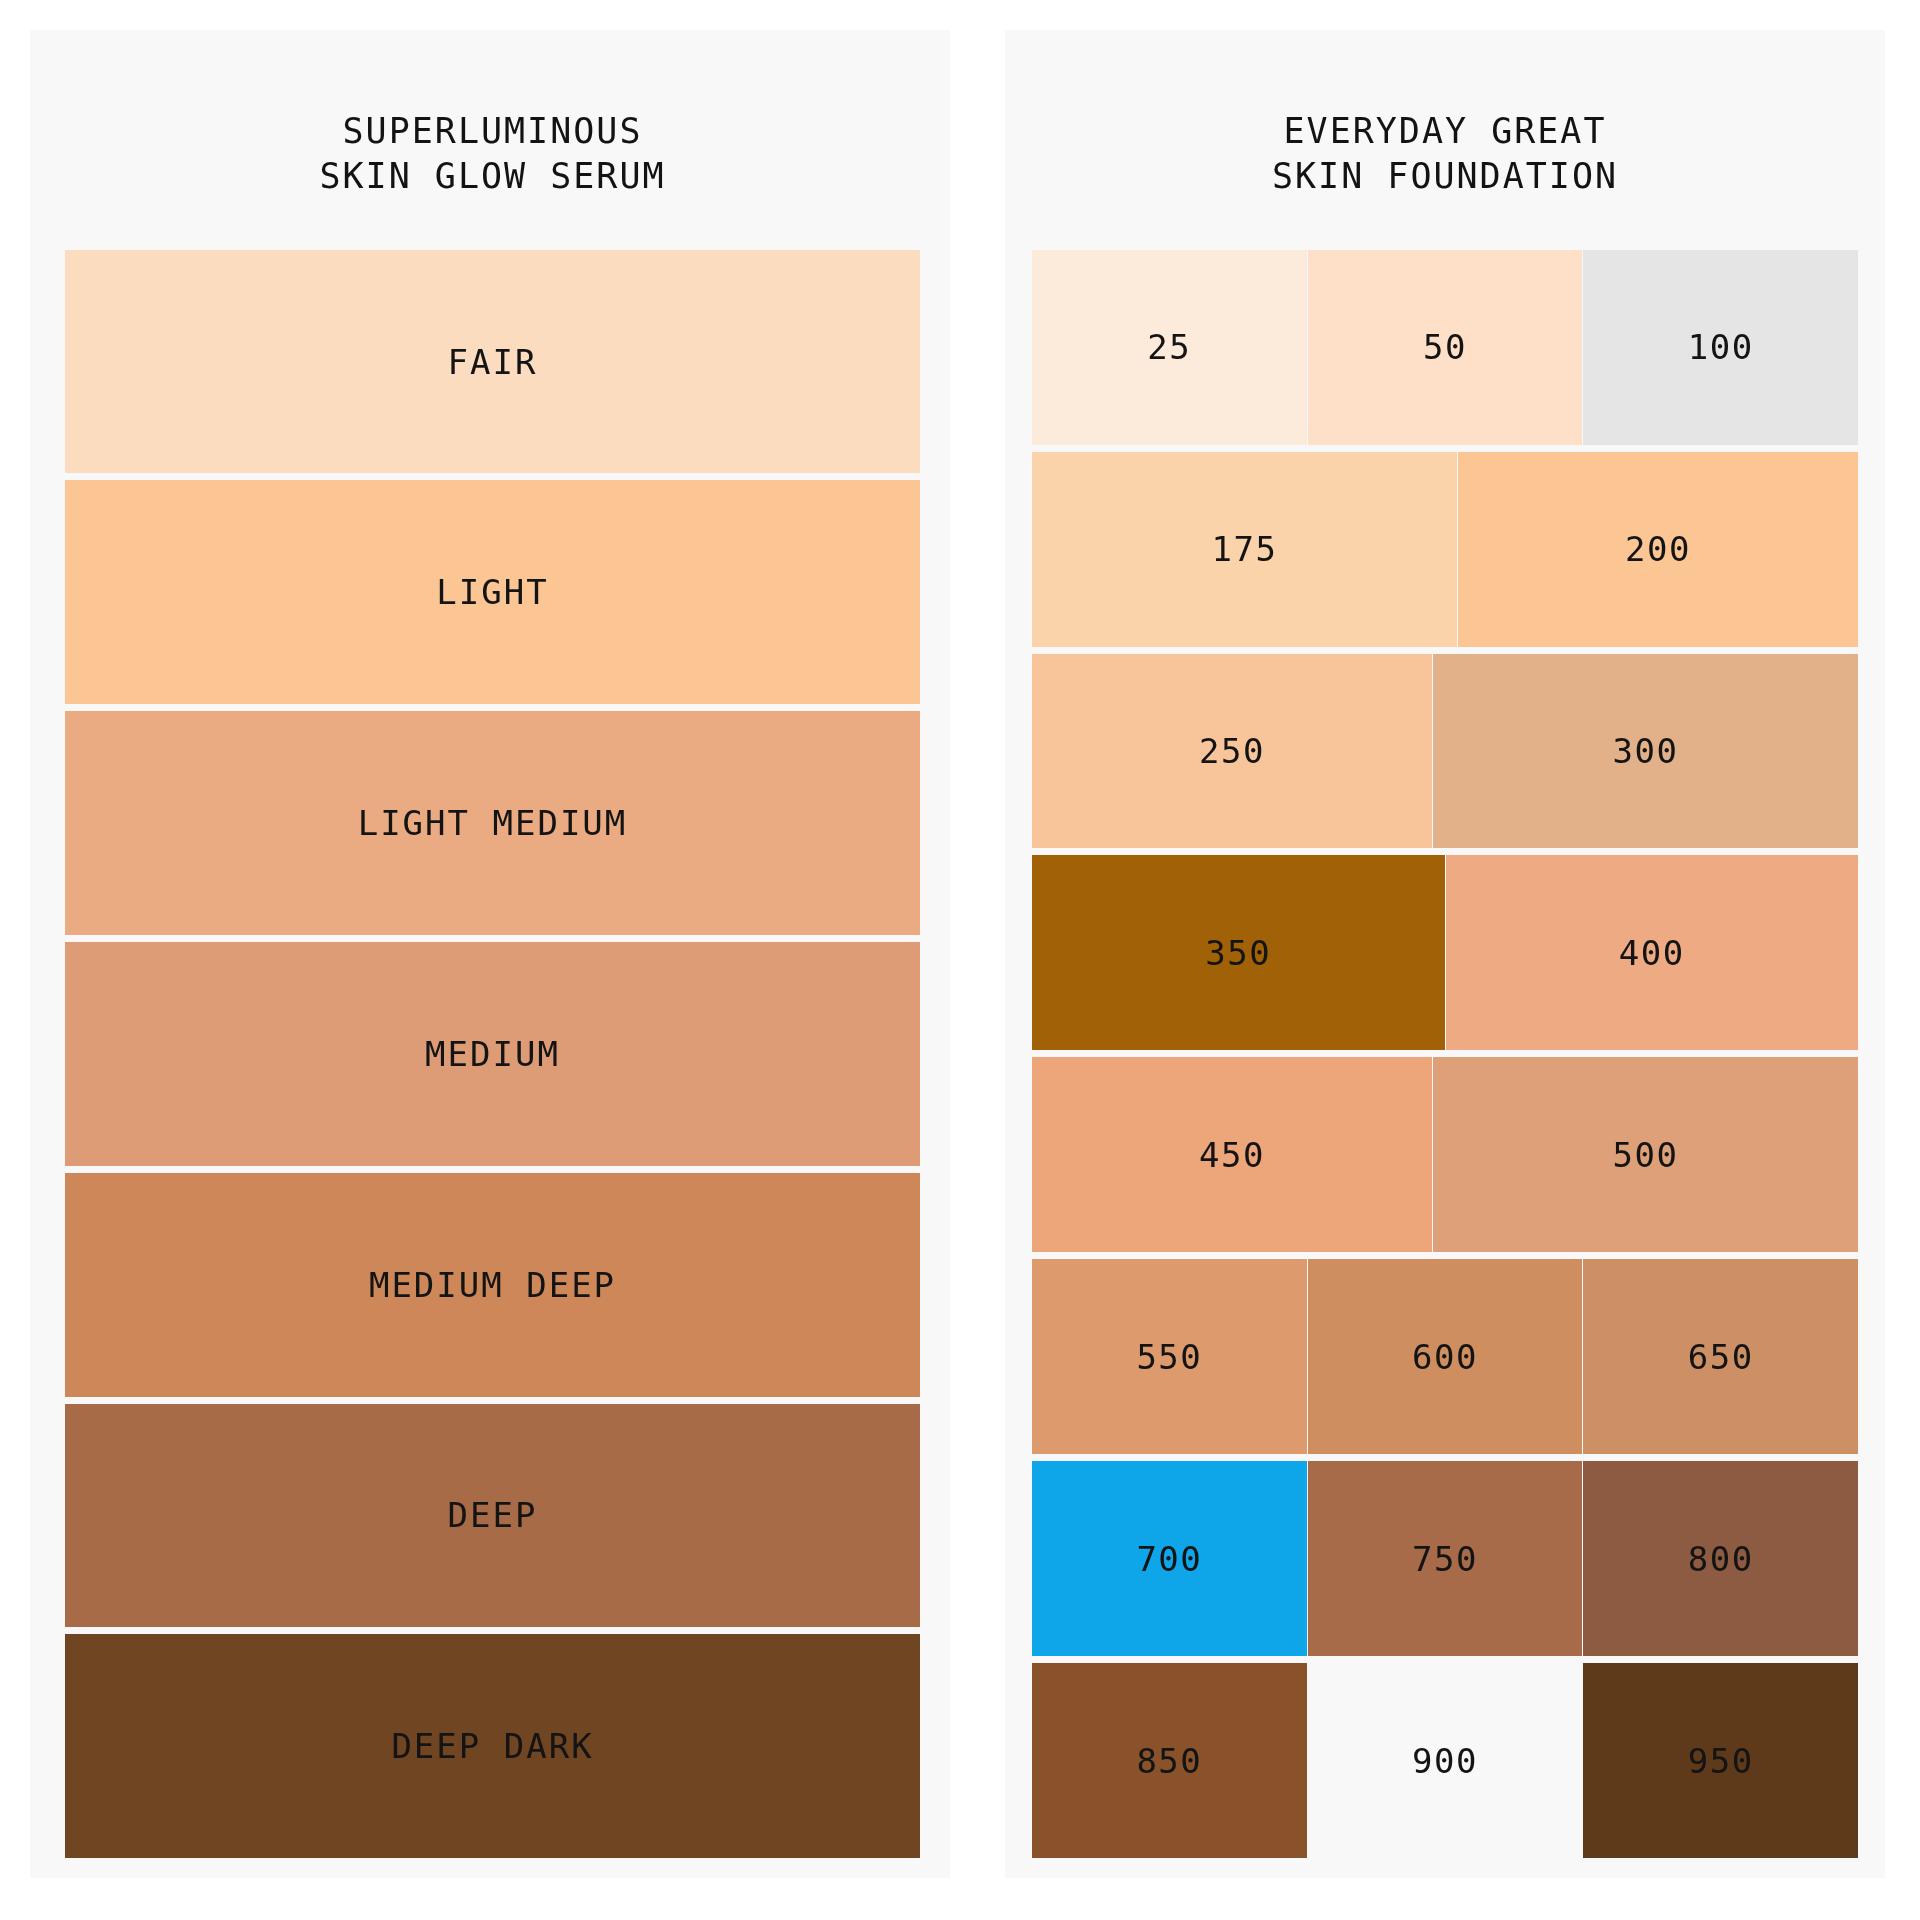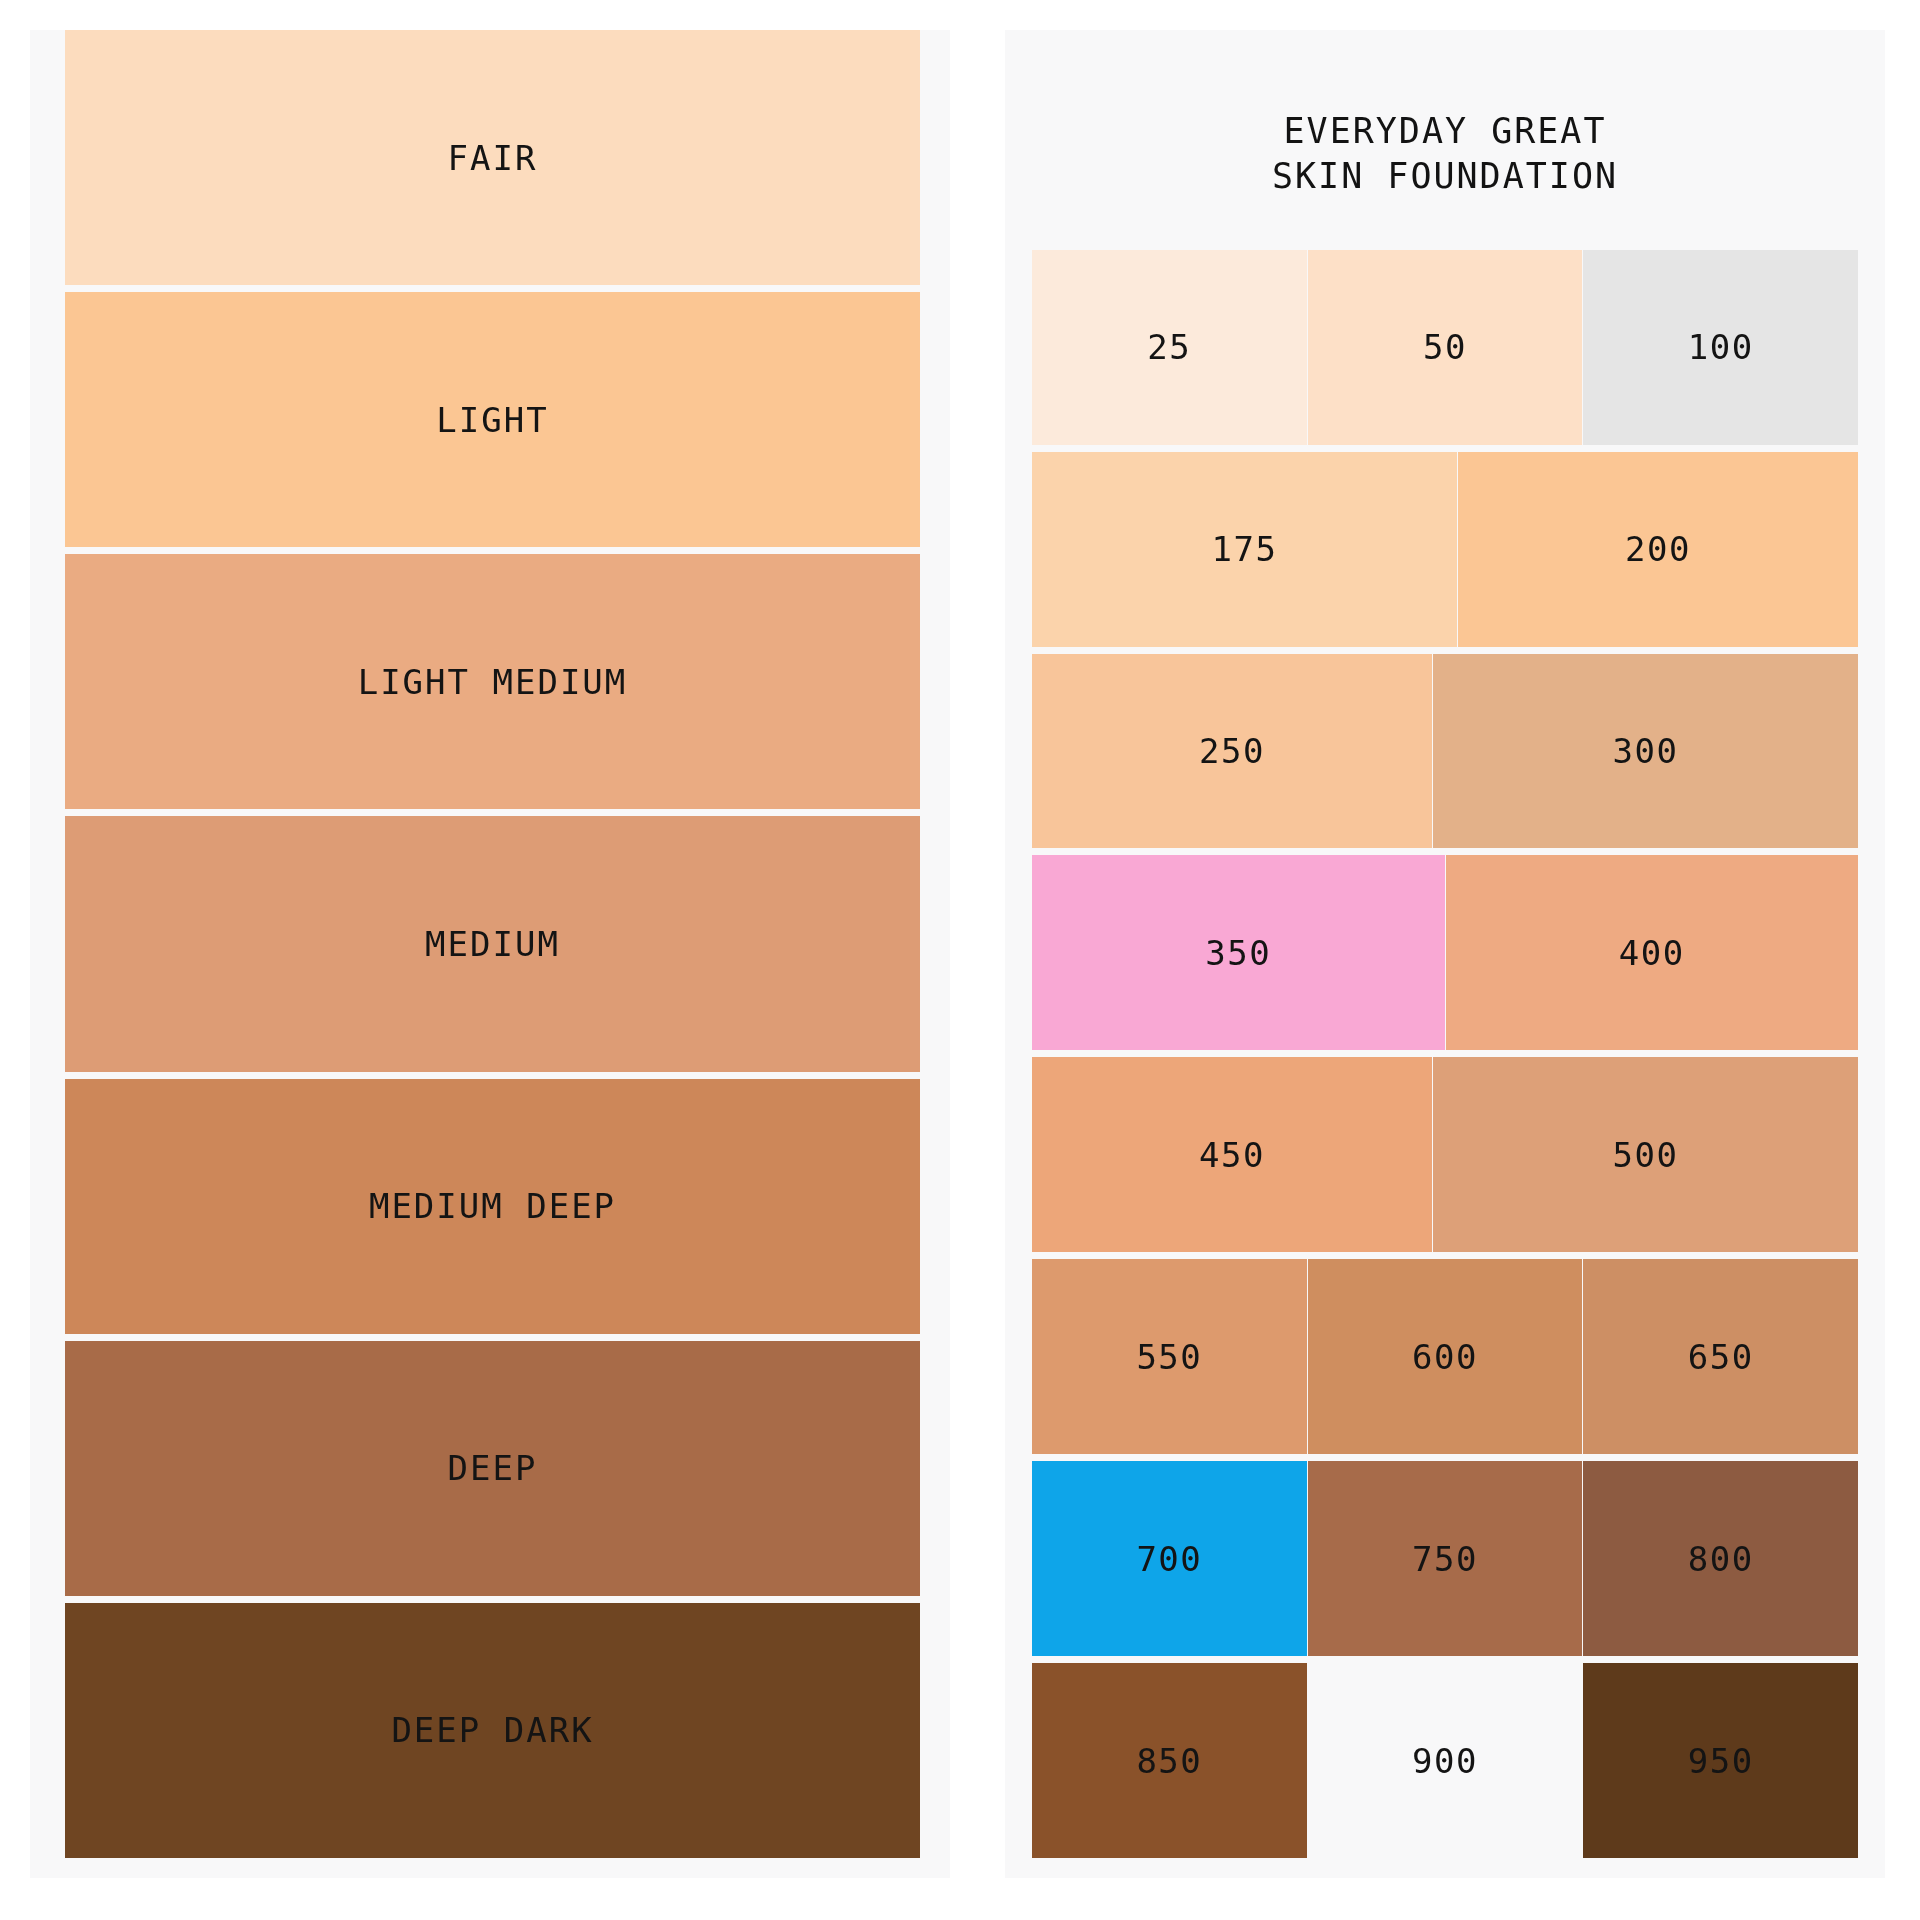--- a/index.html
+++ b/index.html
@@ -96,20 +96,22 @@
     letter-spacing: 1.5px;
     white-space: nowrap;
   }
 </style>
 </head>
 <body>
 
 <div id="board">
 
   <section class="panel left">
+    <h2 class="panel-title">SUPERLUMINOUS
+SKIN GLOW SERUM</h2>
     <div class="stack" id="left-stack">
         <div class="band" style="background: rgb(252, 220, 190);">
           <span class="band-label">FAIR</span>
         </div>
         <div class="band" style="background: rgb(251, 198, 147);">
           <span class="band-label">LIGHT</span>
         </div>
         <div class="band" style="background: rgb(234, 171, 130);">
           <span class="band-label">LIGHT MEDIUM</span>
         </div>
@@ -153,21 +155,21 @@
         </div>
         <div class="grid-row">
           <div class="cell" style="background: rgb(248, 197, 154); flex: 0.97 1 0px;">
             <span class="cell-label">250</span>
           </div>
           <div class="cell" style="background: rgb(227, 177, 137); flex: 1.03 1 0px;">
             <span class="cell-label">300</span>
           </div>
         </div>
         <div class="grid-row">
-          <div class="cell" style="background: #f9a8d4; flex: 1 1 0px;">
+          <div class="cell" style="background: #a16207; flex: 1 1 0px;">
             <span class="cell-label">350</span>
           </div>
           <div class="cell" style="background: rgb(238, 170, 130); flex: 1 1 0px;">
             <span class="cell-label">400</span>
           </div>
         </div>
         <div class="grid-row">
           <div class="cell" style="background: rgb(237, 166, 121); flex: 0.97 1 0px;">
             <span class="cell-label">450</span>
           </div>

